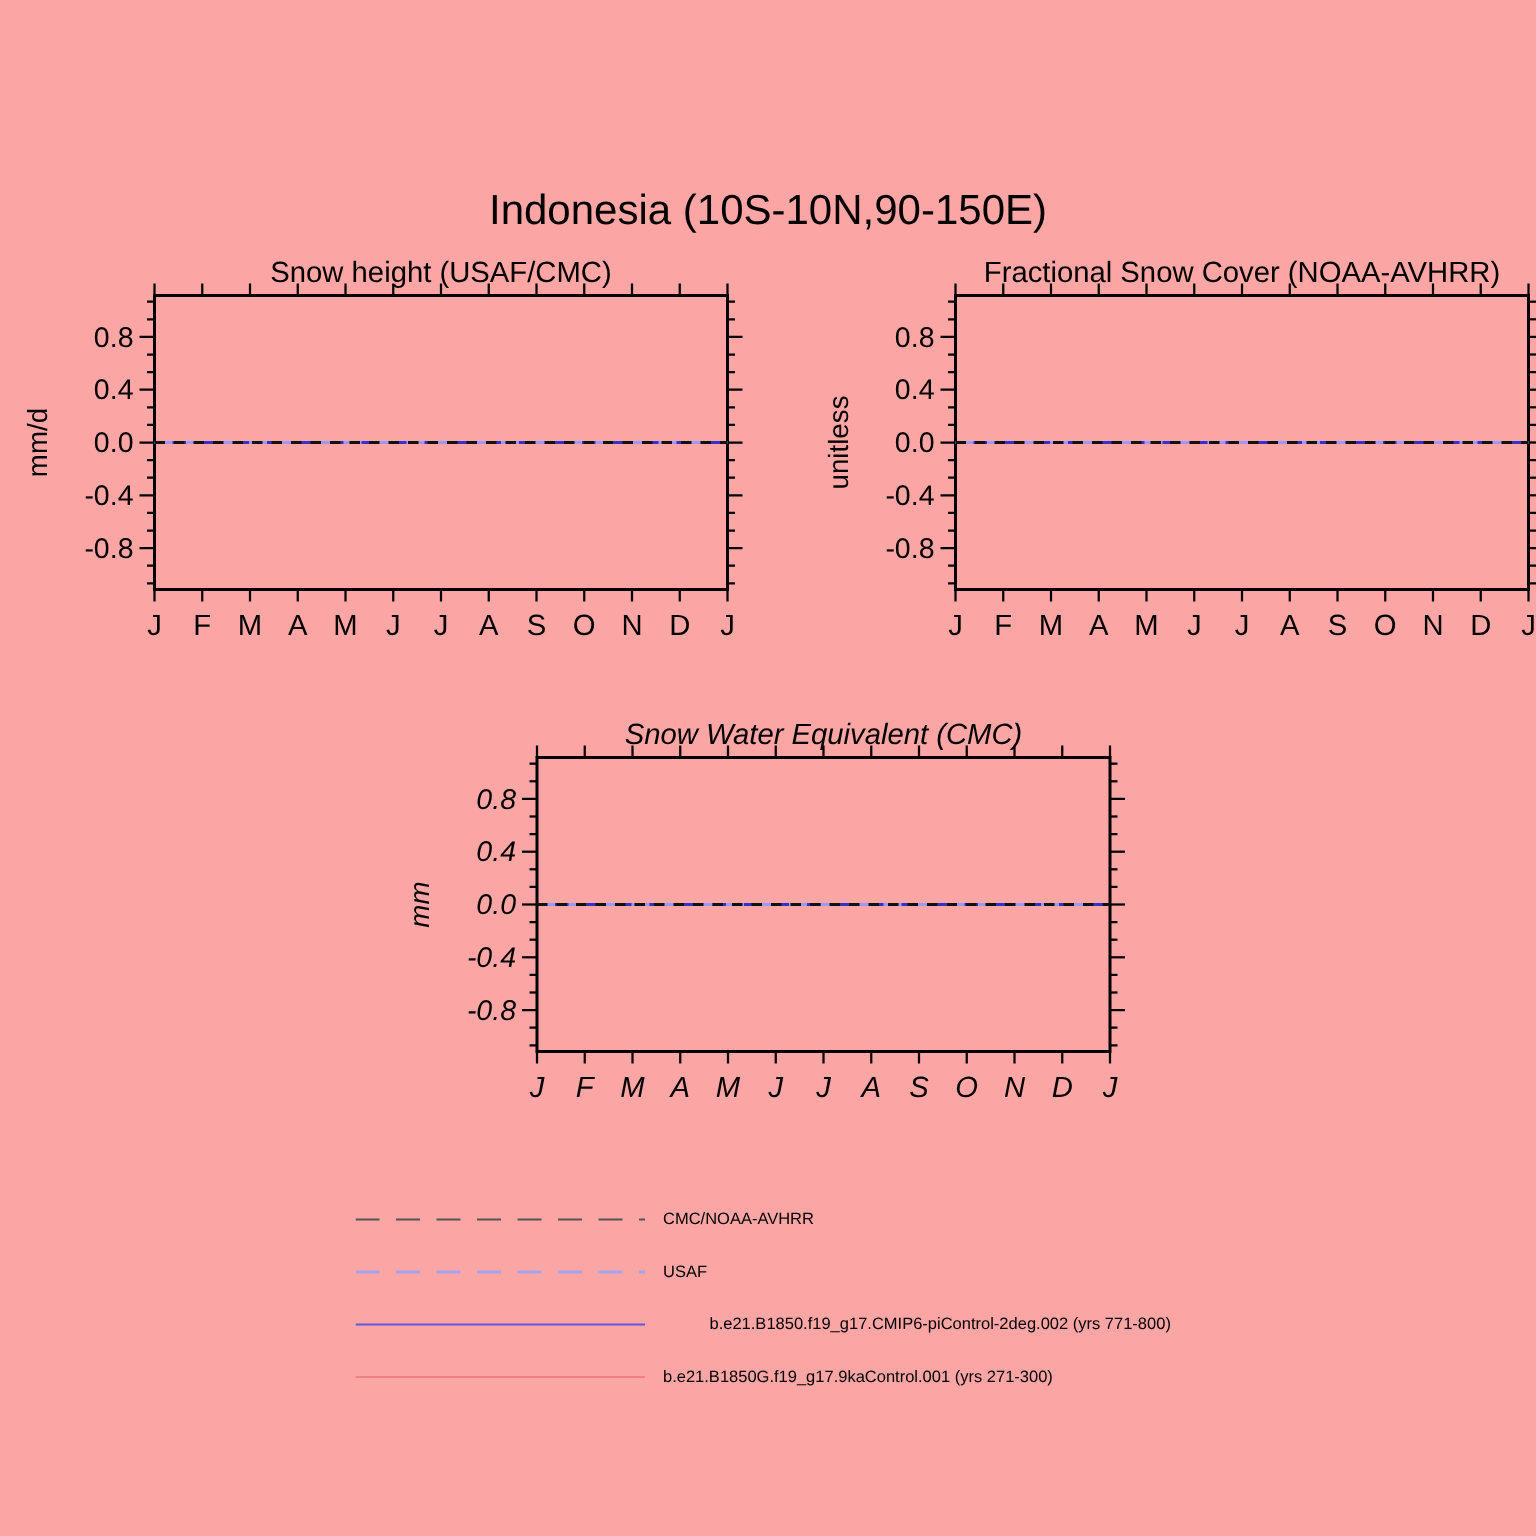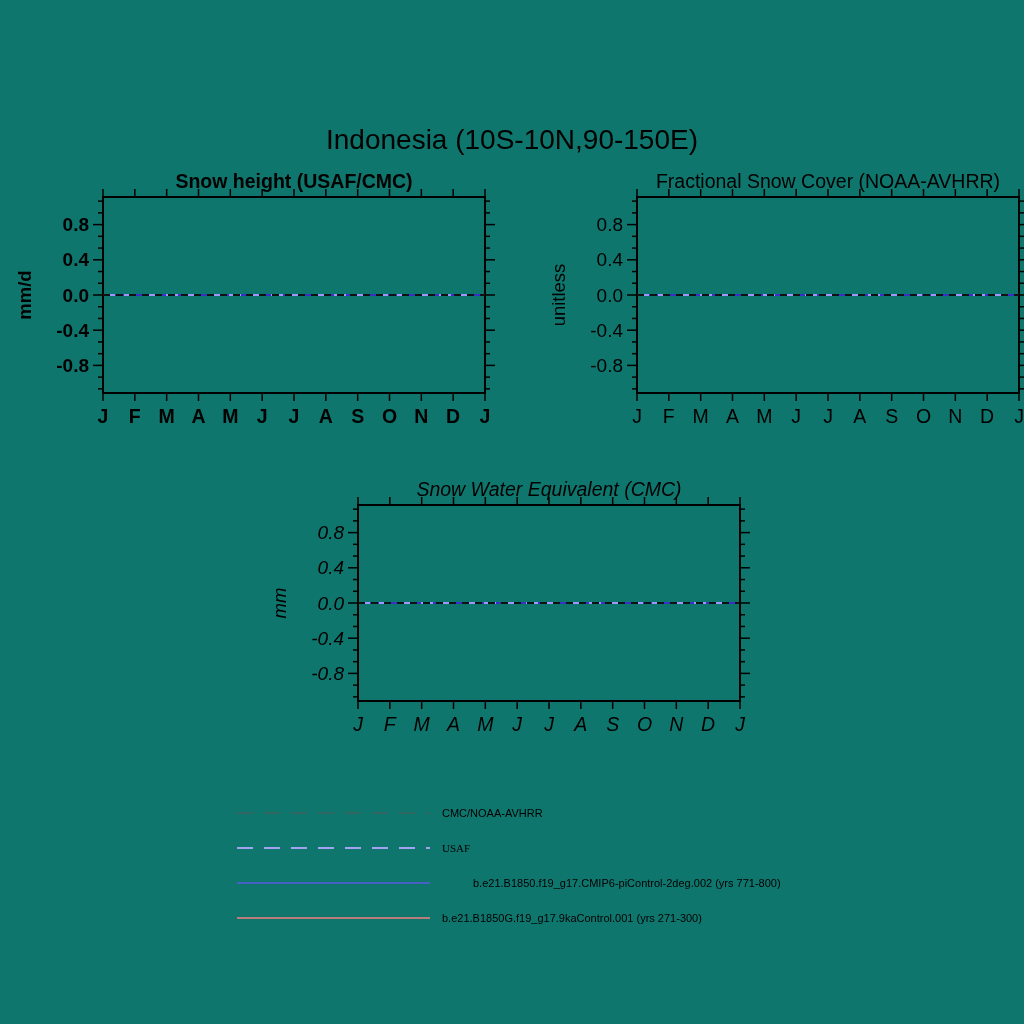--- a/index.html
+++ b/index.html
@@ -1,26 +1,26 @@
 <!DOCTYPE html>
 <html><head>
 <meta charset="utf-8">
 <style>
   html,body{margin:0;padding:0;background:#ffffff;}
   #canvas{
-    position:relative;width:1024px;height:1024px;background:#0f766e;overflow:hidden;
+    position:relative;width:1024px;height:1024px;background:#fca5a5;overflow:hidden;
     font-family:"Liberation Sans",sans-serif;color:#000;
   }
   .main-title{
     position:absolute;left:0;top:124px;width:1024px;text-align:center;
     font-size:28px;letter-spacing:0px;color:#000;
   }
   .panel{position:absolute;width:500px;height:300px;}
   .panel svg{display:block;width:500px;height:300px;}
-  #panel-0{left:7px;top:161px;font-weight:bold;}
+  #panel-0{left:7px;top:161px;}
   #panel-1{left:518px;top:161px;margin-left:23px;}
   #panel-2{left:262px;top:469px;font-style:italic;}
   .legend{position:absolute;left:237px;top:806px;width:560px;}
   .legend-row{position:absolute;left:0;height:14px;display:flex;align-items:center;}
   .legend-row svg{display:block;}
   .legend-label{margin-left:12px;font-size:11px;color:#000;white-space:nowrap;}
   svg text{font-family:"Liberation Sans",sans-serif;fill:#000;}
 </style>
 </head>
 <body>
@@ -296,21 +296,21 @@
       </svg>
     </div>
 
   <div class="legend" id="legend">
       <div class="legend-row" style="top: 0px;">
         <svg width="193" height="10" viewBox="0 0 193 10">
           <line x1="0" y1="5" x2="193" y2="5" stroke="#555555" stroke-width="1.2" stroke-dasharray="16 11"></line>
         </svg>
         <span class="legend-label">CMC/NOAA-AVHRR</span>
       </div>
-      <div class="legend-row" style="top: 35px; font-family: Liberation Serif, serif;">
+      <div class="legend-row" style="top: 35px;">
         <svg width="193" height="10" viewBox="0 0 193 10">
           <line x1="0" y1="5" x2="193" y2="5" stroke="#a3a3f2" stroke-width="2" stroke-dasharray="16 11"></line>
         </svg>
         <span class="legend-label">USAF</span>
       </div>
       <div class="legend-row" style="top: 70px; gap: 31px;">
         <svg width="193" height="10" viewBox="0 0 193 10">
           <line x1="0" y1="5" x2="193" y2="5" stroke="#5a5ae0" stroke-width="1.3"></line>
         </svg>
         <span class="legend-label">b.e21.B1850.f19_g17.CMIP6-piControl-2deg.002 (yrs 771-800)</span>

